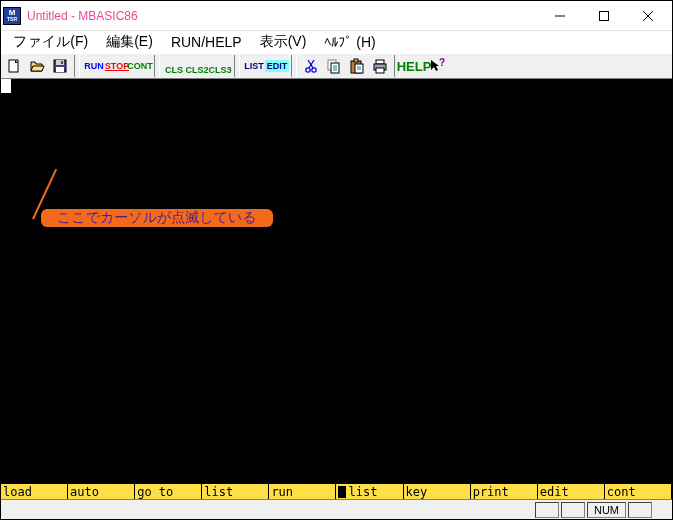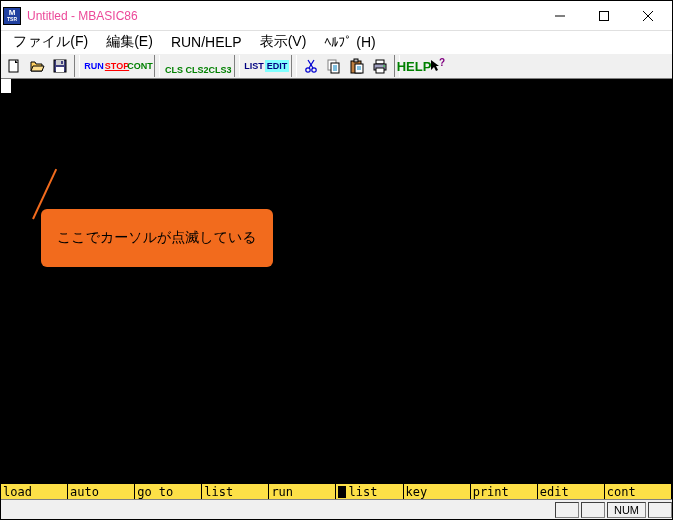--- a/index.html
+++ b/index.html
@@ -20,25 +20,25 @@
 .tb-stop { color: #ff0000; text-decoration: underline; }
 .tb-cont { color: #008000; }
 .tb-cls { color: #008000; font-size: 9px; font-weight: bold; margin-top: 7px; }
 .tb-list { color: #000080; font-size: 9px; font-weight: bold; }
 .tb-edit { color: #000080; background: #80ffff; font-size: 9px; font-weight: bold; padding: 1px 2px; }
 .tb-help { color: #008000; font-size: 13px; font-weight: bold; }
 .editor { flex: 1; background: #000; position: relative; overflow: hidden; }
 .cursor { position: absolute; top: 0; left: 0; width: 10px; height: 14px; background: #fff; }
 .callout { position: absolute; top: 130px; left: 40px; }
 .callout-line { position: absolute; top: -45px; left: -9px; width: 2px; height: 55px; background: #f26b1d; transform: rotate(25deg); transform-origin: bottom; }
-.callout-box { background: #f26b1d; color: #000000; padding: 20px 16px; border-radius: 6px; font-size: 14px; white-space: nowrap; }
+.callout-box { background: #f26b1d; color: #4c1d95; padding: 0 16px; border-radius: 6px; font-size: 14px; white-space: nowrap; }
 .fkeys { height: 16px; background: #fde047; border-top: 1px solid #000; display: flex; font-size: 12px; font-family: "MS Gothic", monospace; }
 .fkey { flex: 1; border-right: 1px solid #000; padding: 1px 2px; display: flex; align-items: center; overflow: hidden; white-space: nowrap; }
 .fkey-mark { width: 8px; height: 12px; background: #000; margin-right: 2px; flex-shrink: 0; }
-.statusbar { height: 20px; background: #f0f0f0; border-top: 1px solid #808080; display: flex; align-items: center; justify-content: flex-end; padding: 0 0; gap: 2px; }
+.statusbar { height: 20px; background: #f0f0f0; border-top: 1px solid #808080; display: flex; align-items: center; justify-content: flex-end; padding: 0 20px; gap: 2px; }
 .status-cell { border: 1px solid #808080; border-top-color: #404040; border-left-color: #404040; height: 16px; min-width: 30px; padding: 0 6px; font-size: 11px; display: flex; align-items: center; background: #f0f0f0; }
 .status-cell.empty { min-width: 24px; }
 svg { display: block; }
 </style>
 </head>
 <body>
 
 <div class="window">
 
   <div class="titlebar">

